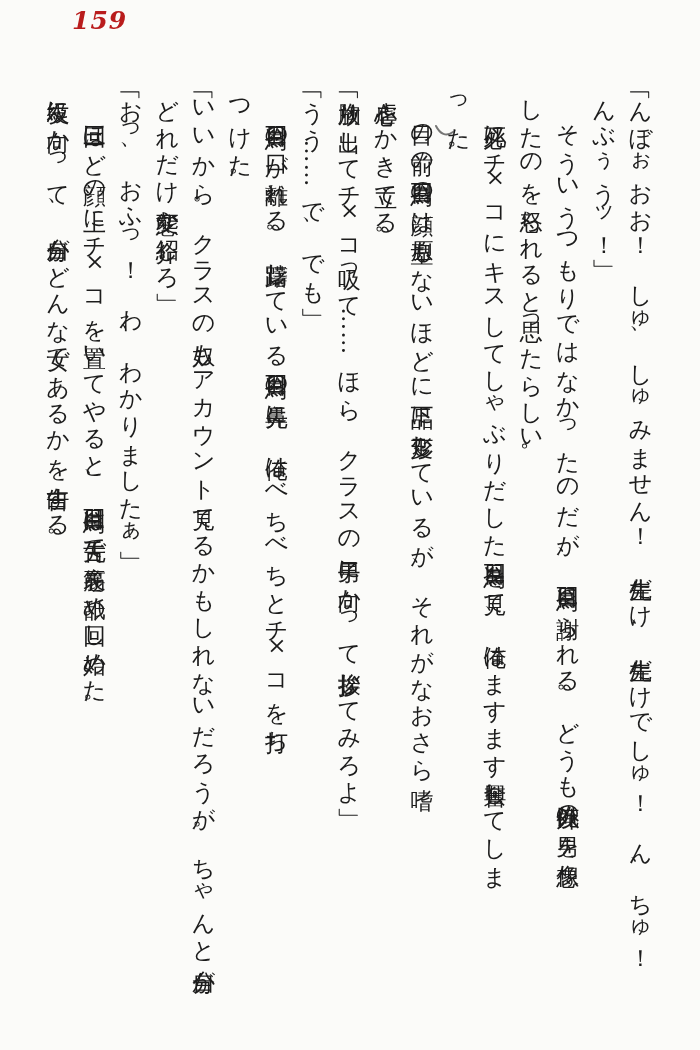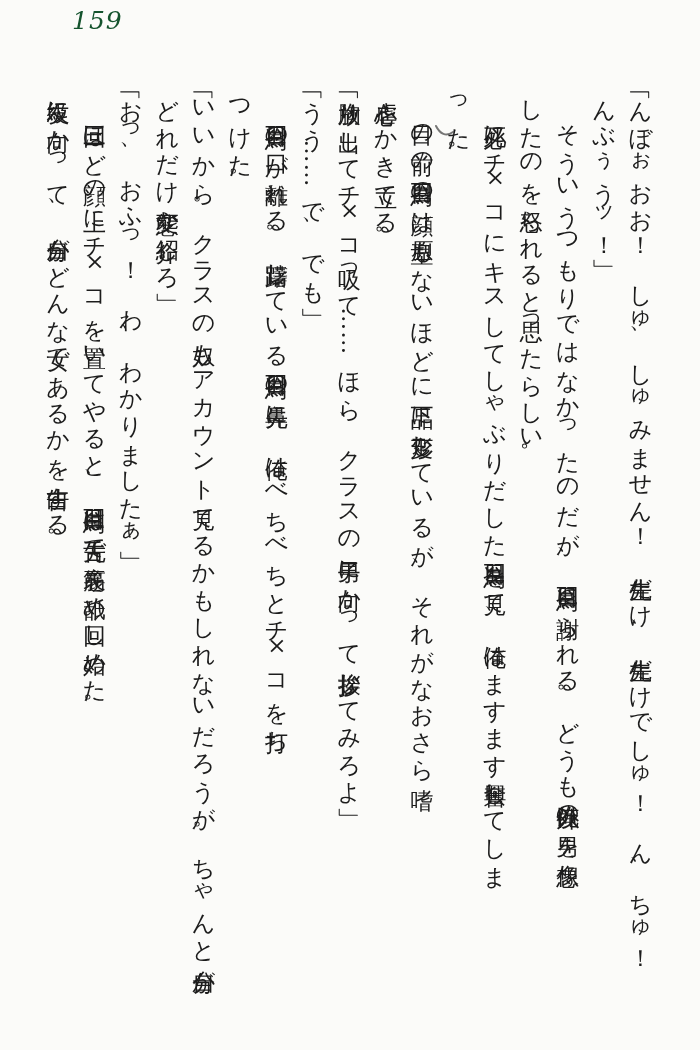--- a/index.html
+++ b/index.html
@@ -46,21 +46,21 @@
     width: 22px;
     height: 18px;
     opacity: 0.75;
   }
 </style>
 </head>
 <body>
 
 <div class="book-page" style="background-color: rgb(251, 251, 249);">
 
-  <div class="page-number" style="color: #14532d;">159</div>
+  <div class="page-number" style="color: #b91c1c; font-weight: bold;">159</div>
 
   <div class="text-block" style="color: rgb(28, 28, 28);">
     <div class="col">「んぼぉおお！　しゅ、しゅみません！　先生だけ、先生だけでしゅ！　ん、ちゅ！</div>
     <div class="col">んぶぅうッ！」</div>
     <div class="col indent">そういうつもりではなかったのだが、羽目鳥に謝られる。どうも俺以外の男を想像</div>
     <div class="col">したのを怒られると思ったらしい。</div>
     <div class="col indent">必死にチ×コにキスしてしゃぶりだした羽目鳥を見て、俺はますます興奮してしま</div>
     <div class="col">った。</div>
     <div class="col indent">目の前の羽目鳥の顔は原型もないほどに下品に変形しているが、それがなおさら嗜</div>
     <div class="col">虐心をかき立てる。</div>

